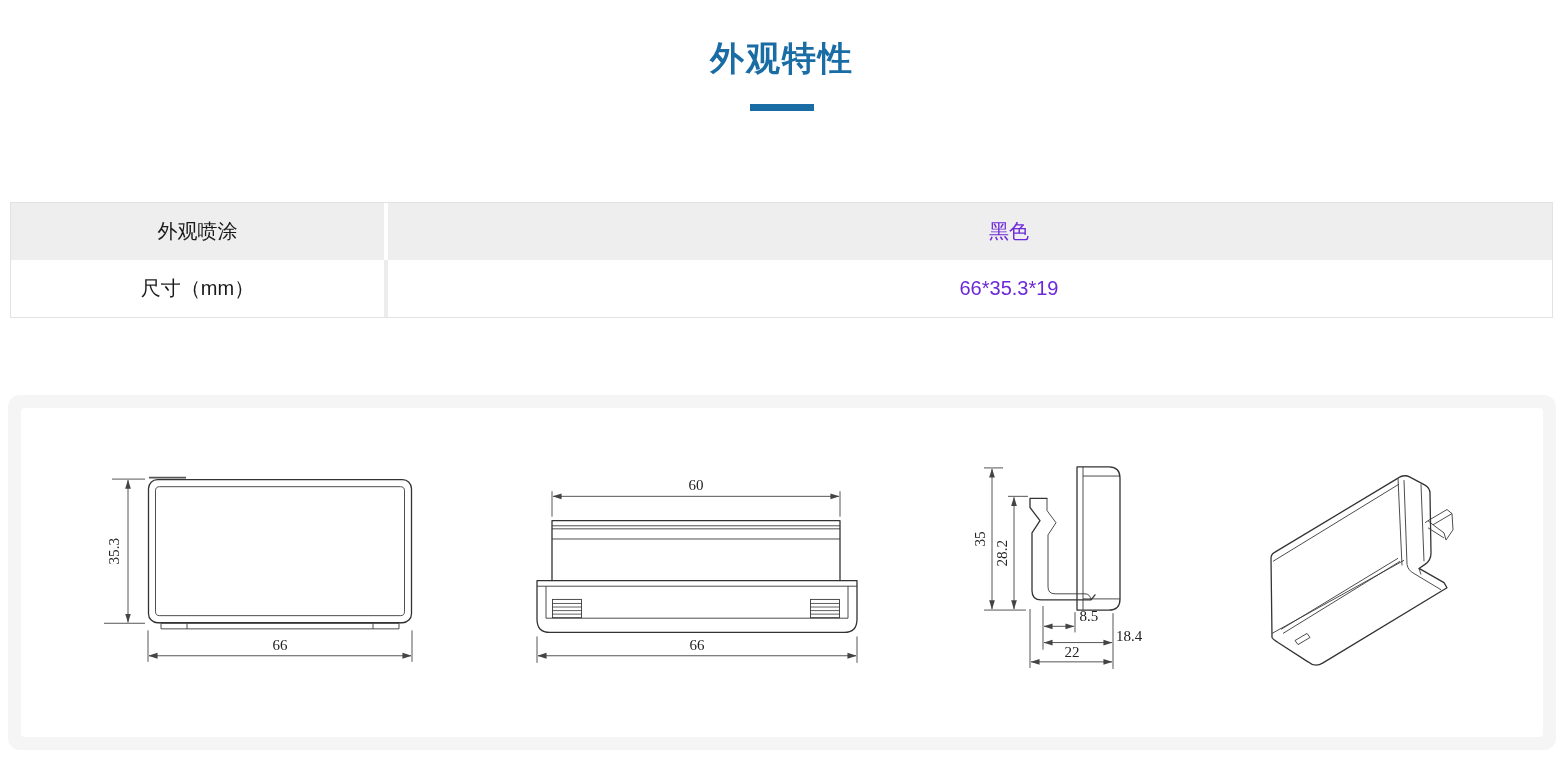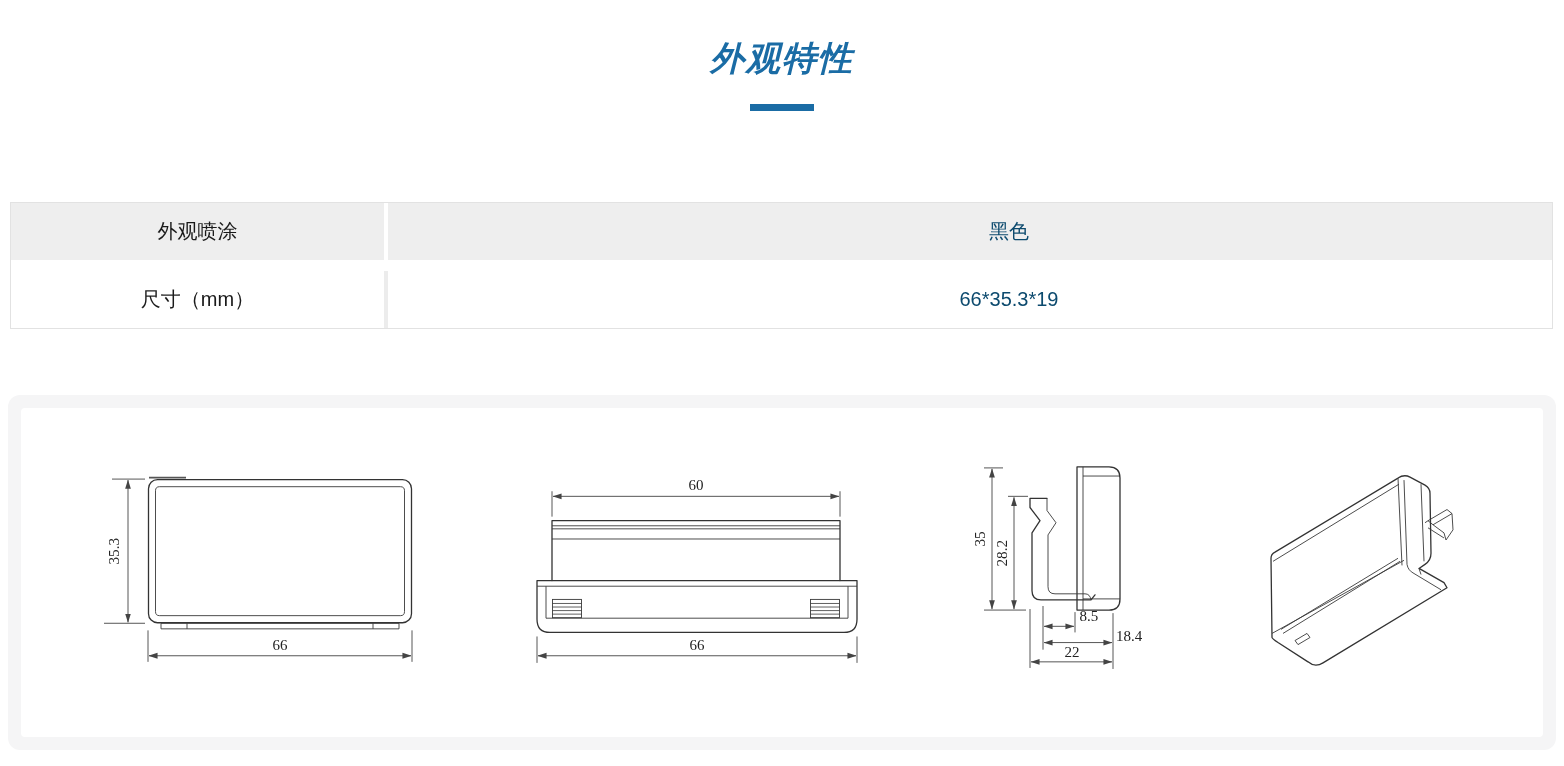--- a/index.html
+++ b/index.html
@@ -3,44 +3,44 @@
 <meta charset="utf-8">
 <style>
   * { margin:0; padding:0; box-sizing:border-box; }
   html,body { background:#ffffff; }
   body { font-family:"Liberation Sans", sans-serif; }
   .page { position:relative; width:1564px; height:766px; background:#fff; overflow:hidden; }
 
   .page-title {
     position:absolute; top:36px; left:0; width:100%;
     text-align:center; font-size:34px; font-weight:bold;
-    color:#1a6ca5; letter-spacing:2px;font-style:italic;
+    color:#1a6ca5; letter-spacing:2px;
   }
   .title-bar {
     position:absolute; top:104px; left:calc(50% - 32px);
     width:64px; height:7px; background:#1a6ca5;
   }
 
   .spec-table {
     position:absolute; top:202px; left:10px; width:1543px;
     border:1px solid #e2e2e2;
   }
   .spec-row { display:flex; height:57px; }
   .spec-row .cell-label {
     width:373px; display:flex; align-items:center; justify-content:center;
     font-size:20px; color:#1a1a1a;
   }
   .spec-row .divider { width:4px; height:100%; }
   .spec-row .cell-value {
     flex:1; display:flex; align-items:center; justify-content:center;
-    padding-left:78px; font-size:20px; color:#0c4a6e;
+    padding-left:78px; font-size:20px; color:#6d28d9;
   }
   .spec-row.row-head { background:#eeeeee; }
   .spec-row.row-head .divider { background:#ffffff; }
-  .spec-row.row-body { background:#ffffff;margin-top:11px; }
+  .spec-row.row-body { background:#ffffff; }
   .spec-row.row-body .divider { background:#ececec; }
 
   .panel {
     position:absolute; left:8px; top:395px; width:1548px; height:355px;
     background:#f5f5f6; border-radius:12px;
   }
   .panel-inner {
     position:absolute; left:13px; top:13px; right:13px; bottom:13px;
     background:#ffffff; border-radius:4px;
   }

